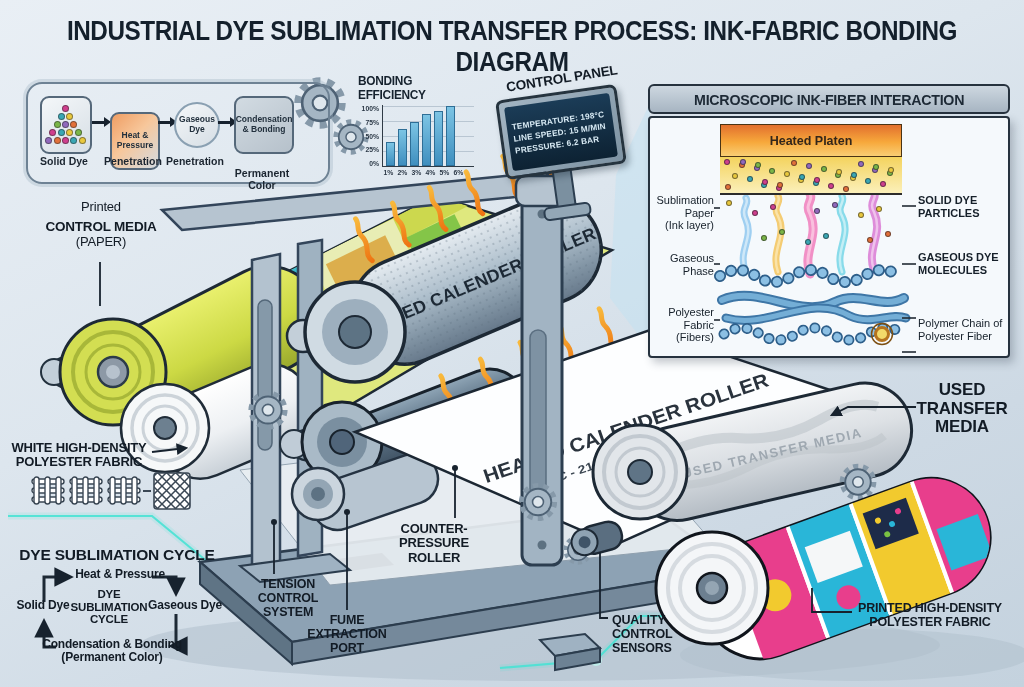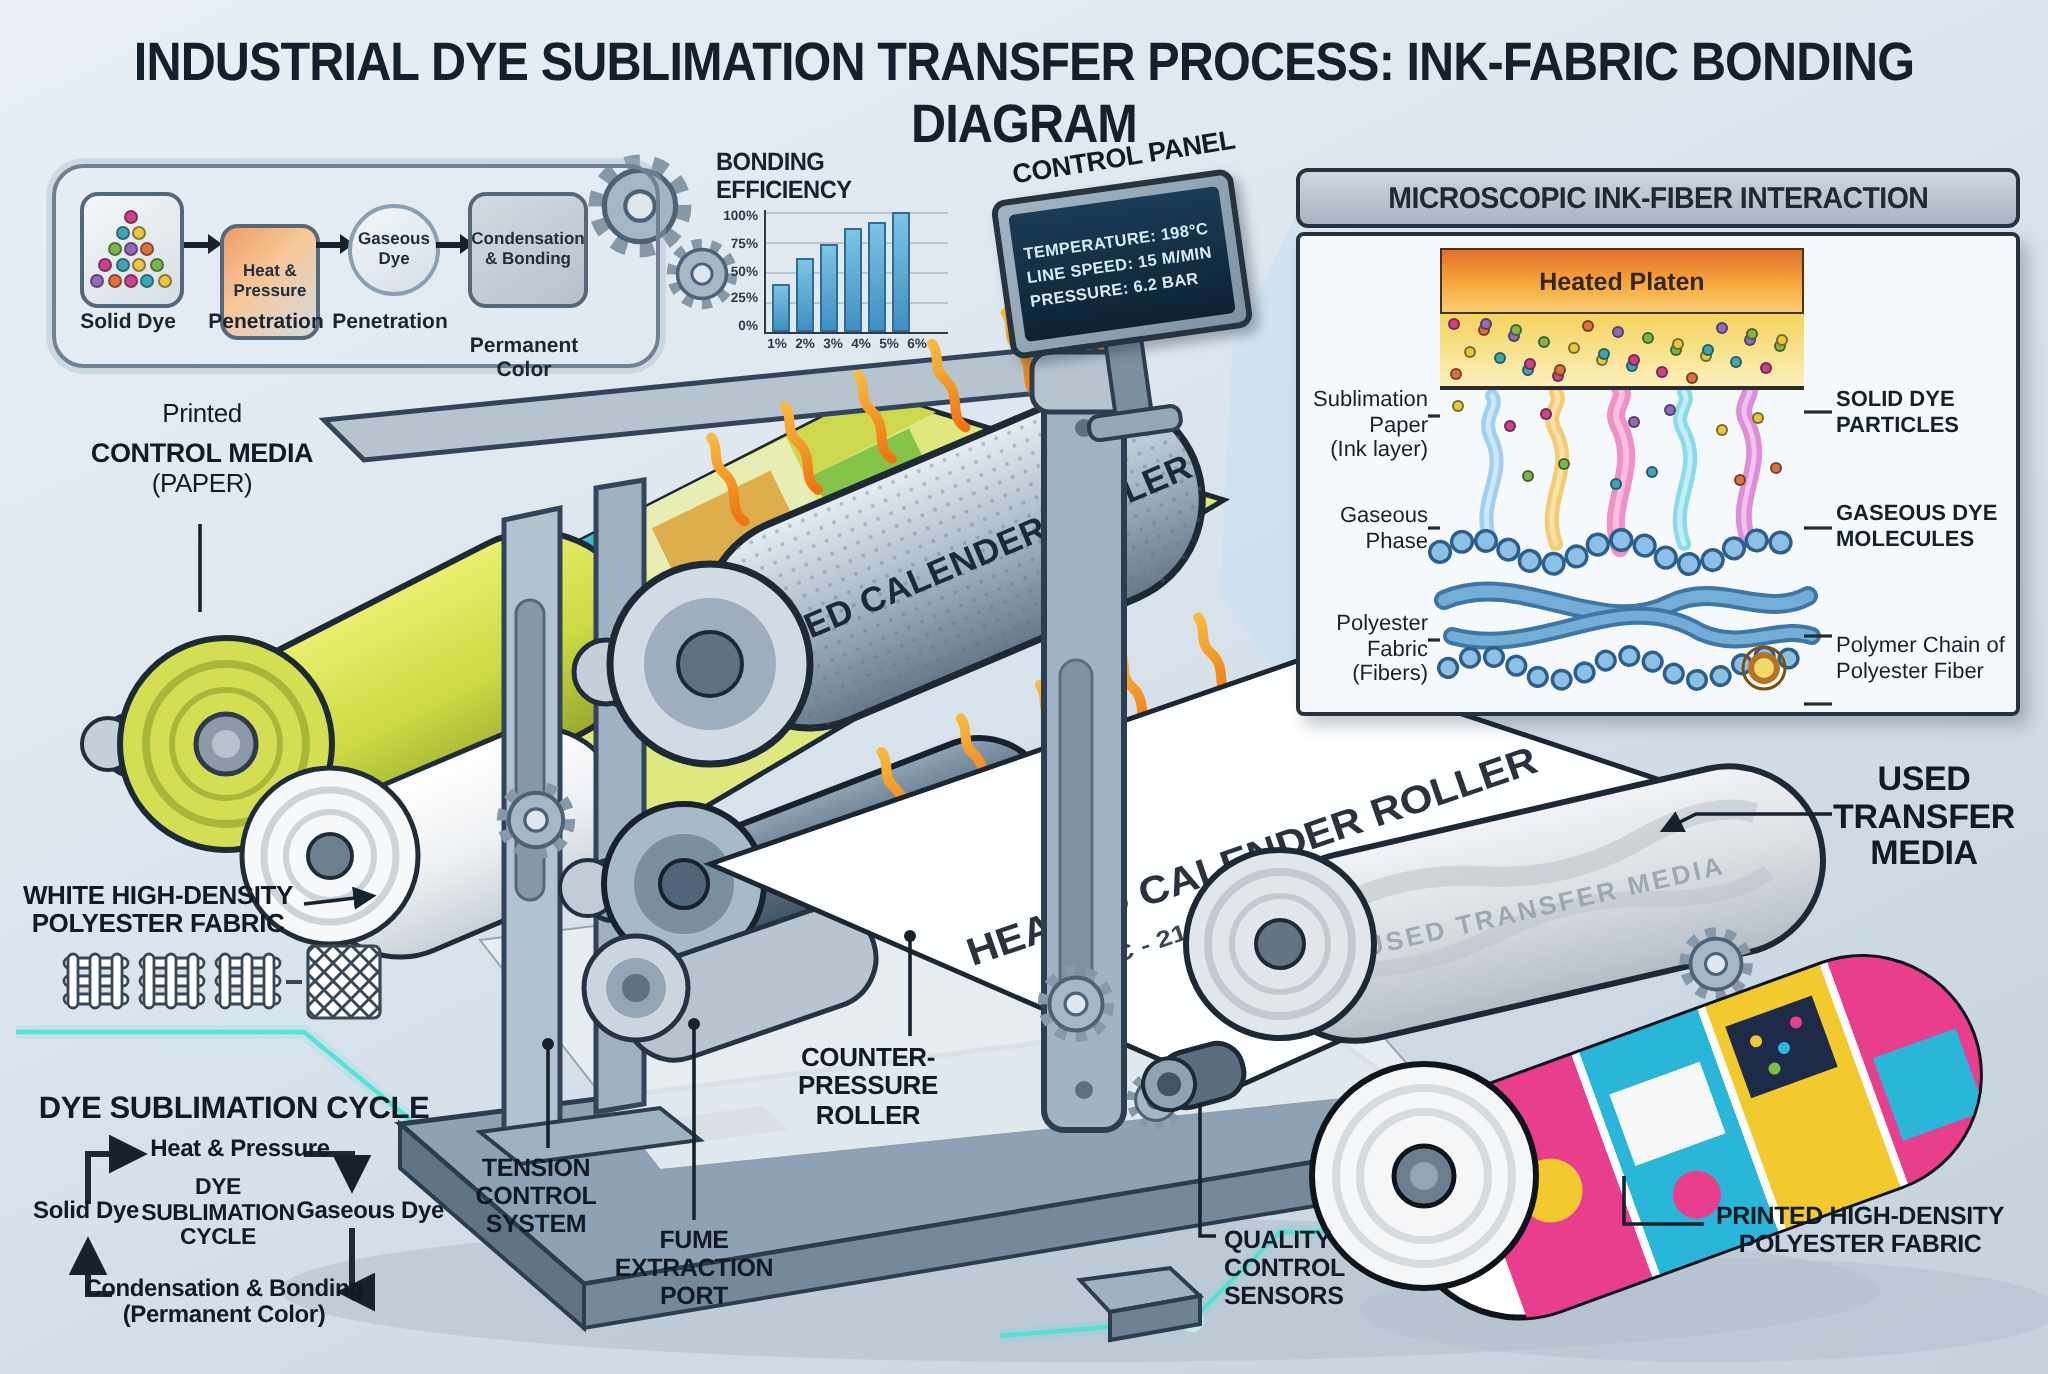--- a/index.html
+++ b/index.html
@@ -522,21 +522,21 @@
       <div class="ins-lbl ins-right" style="top:199px;font-weight:400;">Polymer Chain of
 Polyester Fiber</div>
     </div>
   </div>
 
   <div class="lbl lbl-normal" style="left:28px;top:200px;width:146px;font-size:13px;">Printed</div>
   <div class="lbl" style="left:28px;top:220px;width:146px;font-size:13.5px;">CONTROL MEDIA</div>
   <div class="lbl lbl-normal" style="left:28px;top:235px;width:146px;font-size:13px;">(PAPER)</div>
   <div class="lbl" style="left:8px;top:441px;width:142px;">WHITE HIGH-DENSITY
 POLYESTER FABRIC</div>
-  <div class="lbl" style="left:230px;top:578px;width:76px;font-size:12.5px;">TENSION
+  <div class="lbl" style="left:250px;top:578px;width:76px;font-size:12.5px;">TENSION
 CONTROL
 SYSTEM</div>
   <div class="lbl" style="left:366px;top:522px;width:136px;">COUNTER-PRESSURE
 ROLLER</div>
   <div class="lbl" style="left:303px;top:614px;width:88px;font-size:12.5px;">FUME
 EXTRACTION
 PORT</div>
   <div class="lbl" style="left:612px;top:614px;width:80px;font-size:12.5px;text-align:left;">QUALITY
 CONTROL
 SENSORS</div>

